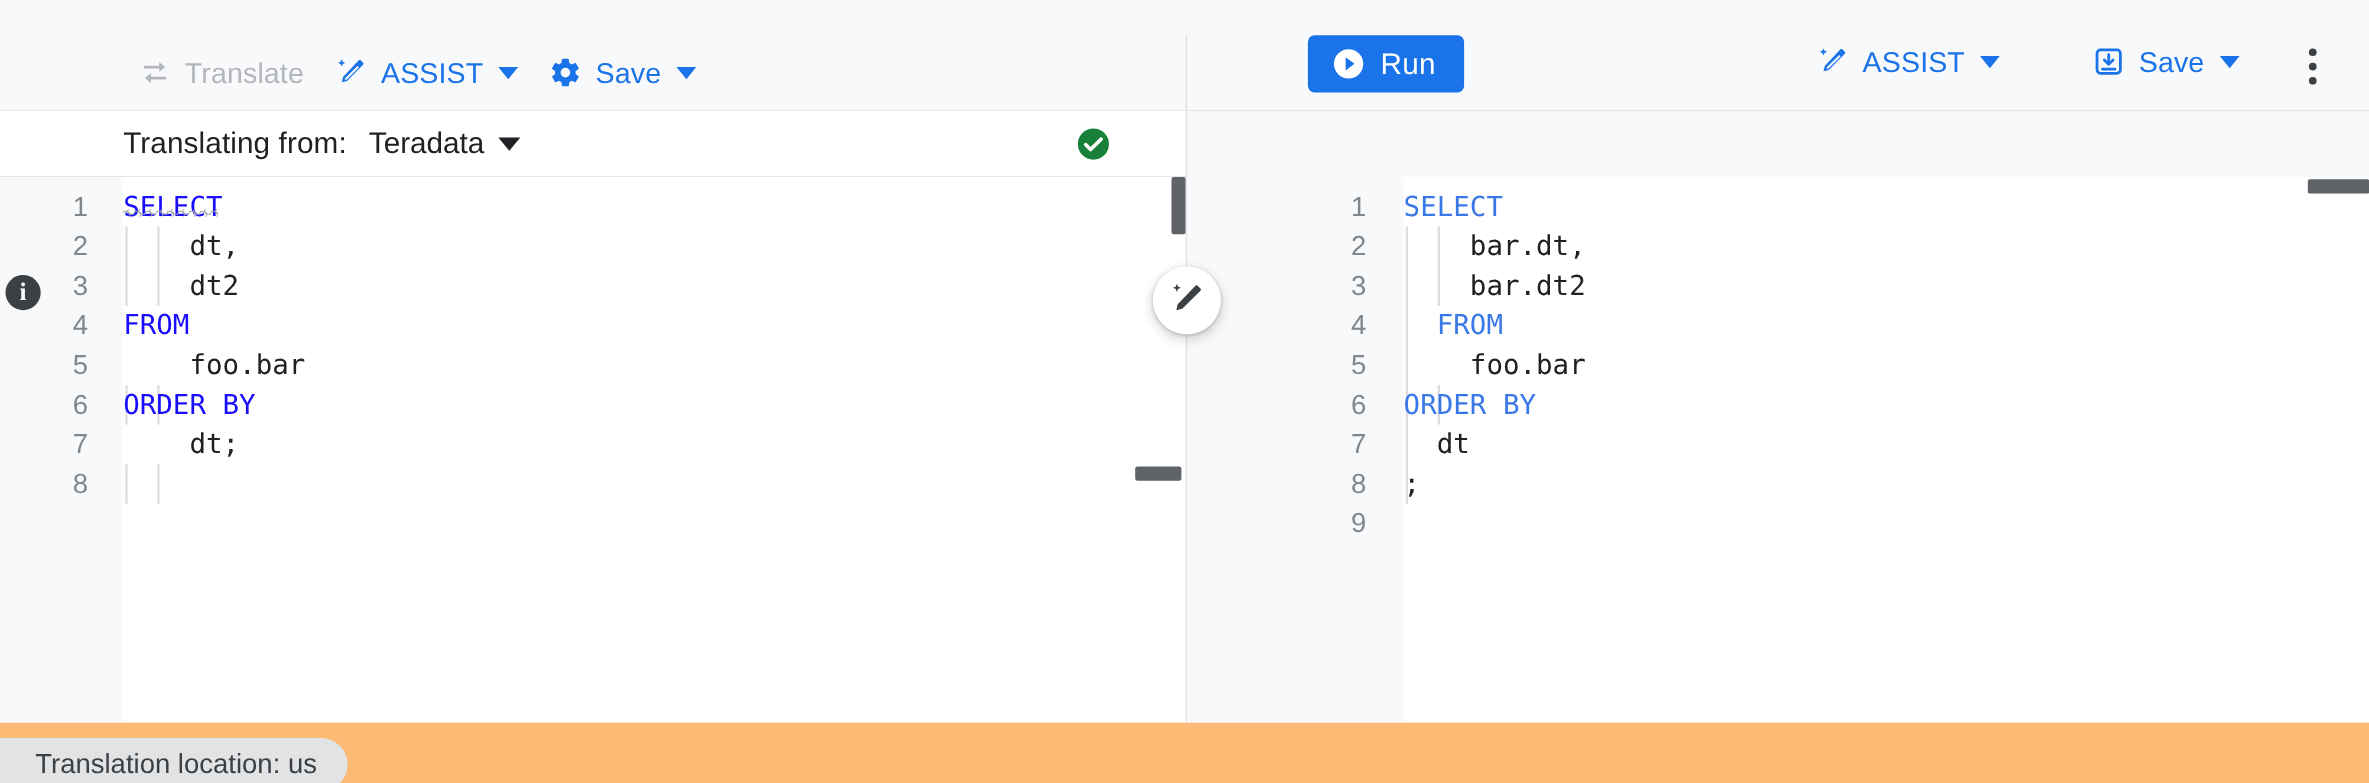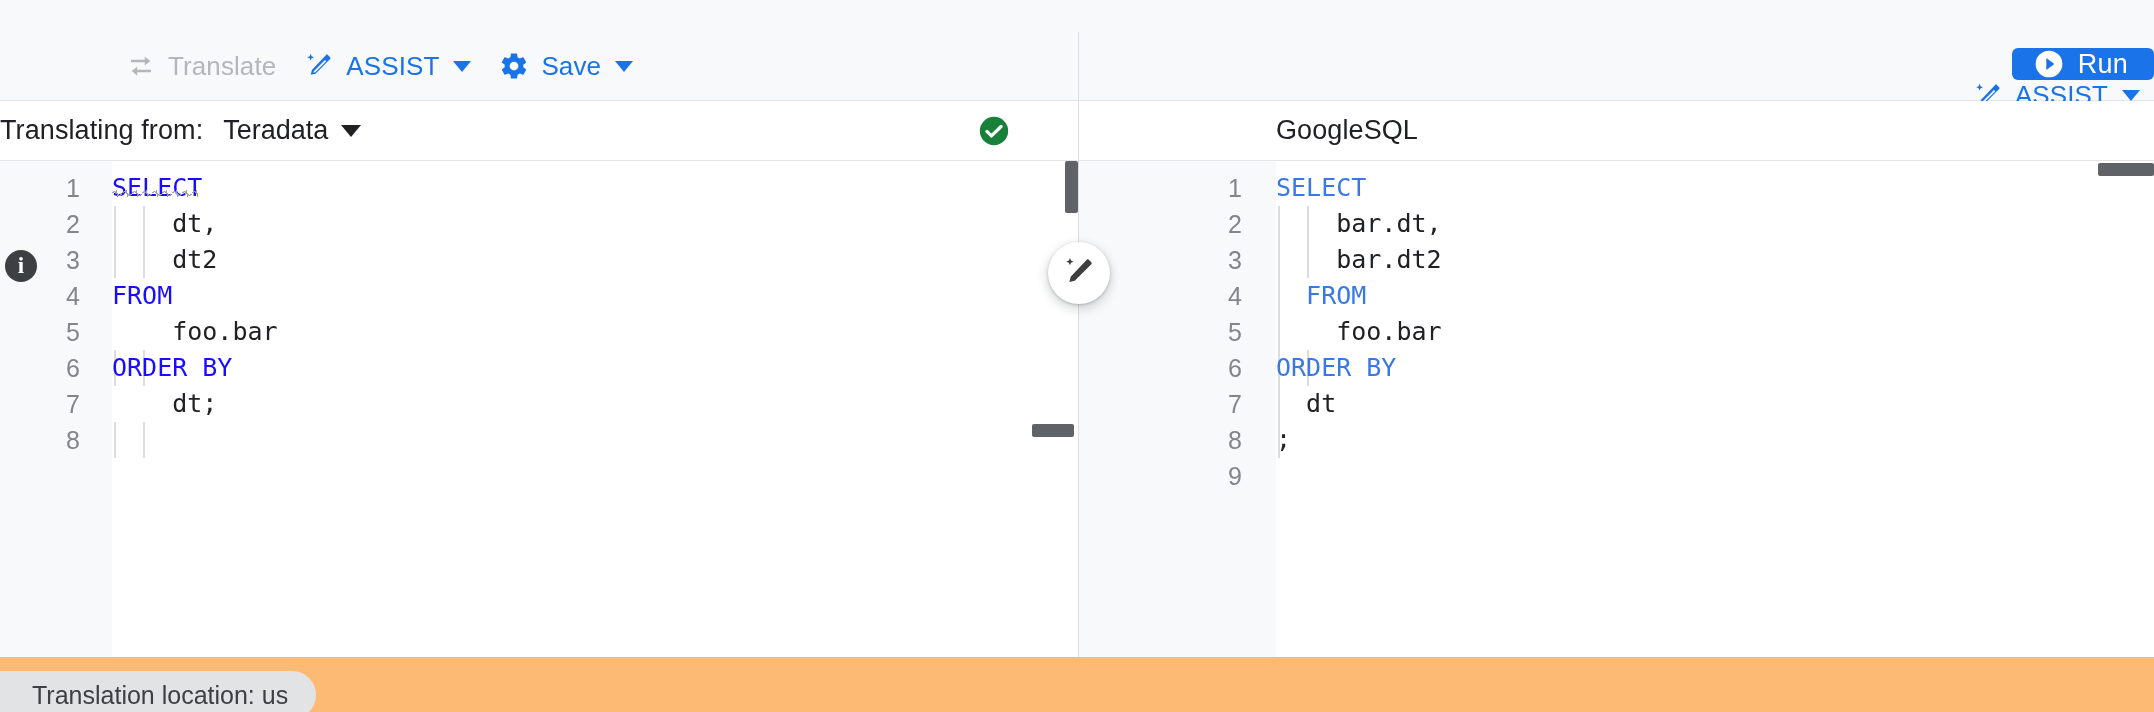--- a/index.html
+++ b/index.html
@@ -12,21 +12,21 @@
 
   .app { position: relative; width: 2154px; height: 712px; background: #f8f9fa; margin-top: 32px; }
 
   
   .toolbar {
     position: absolute; left: 0; top: 0; width: 2154px; height: 69px;
     background: #f8f9fa;
     border-bottom: 1px solid #e3e6e8;
   }
   .tb-left  { position: absolute; left: 0; top: 0; width: 1078px; height: 68px; display: flex; align-items: center; }
-  .tb-right { position: absolute; left: 1079px; top: 16px; width: 1075px; height: 68px; display: flex; align-items: flex-end; flex-direction: column; }
+  .tb-right { position: absolute; left: 1079px; top: 0; width: 1075px; height: 68px; display: flex; align-items: flex-start; }
   .tb-divider {
     position: absolute; left: 1078px; top: 0; width: 1px; height: 68px;
     background: #dadce0;
   }
 
   .tbtn {
     display: flex; align-items: center; gap: 12px;
     height: 48px; padding: 0 14px;
     border: none; background: transparent;
     font-family: "Liberation Sans", sans-serif;
@@ -63,21 +63,21 @@
   .pane-left  { left: 0;    width: 1078px; }
   .pane-right { left: 1079px; width: 1075px; }
   .pane-split { position: absolute; left: 1078px; top: 0; width: 1px; height: 556px; background: #dadce0; }
 
   
   .pane-head {
     position: absolute; left: 0; top: 0; height: 60px; width: 100%;
     display: flex; align-items: center;
     background: #fff; border-bottom: 1px solid #e3e6e8;
   }
-  .pane-left  .pane-head { }
+  .pane-left  .pane-head { padding-left: 112px; }
   .pane-right .pane-head { padding-left: 197px; }
 
   .head-label { font-size: 27px; color: #202124; letter-spacing: .1px; white-space: nowrap; }
   .head-select {
     display: flex; align-items: center; gap: 13px;
     margin-left: 20px; background: transparent; border: none; cursor: pointer;
     font-family: "Liberation Sans", sans-serif; font-size: 27px; color: #202124;
   }
   .head-select .caret {
     width: 0; height: 0;
@@ -309,23 +309,20 @@
 
       <div class="info-icon">i</div>
     </div>
 
     <div class="pane-split"></div>
 
     <div class="scroll-h" style="position:absolute; left:1032px; top:323px; width:42px;"></div>
 
     <div class="pane pane-right">
 
-      <div class="pane-head">
-        <span class="head-label">GoogleSQL</span>
-      </div>
 
       <div class="pane-body">
         <div class="gutter-bg"></div>
 
         <div class="guide" style="left:199px; top:45px;  height:252px;"></div>
         <div class="guide" style="left:228px; top:45px;  height:72px;"></div>
         <div class="guide" style="left:228px; top:189px; height:36px;"></div>
 
         <div class="code" id="right-code">
             <div class="line"><span class="ln">1</span><span class="txt"><span class="kw2">SELECT</span></span></div>

